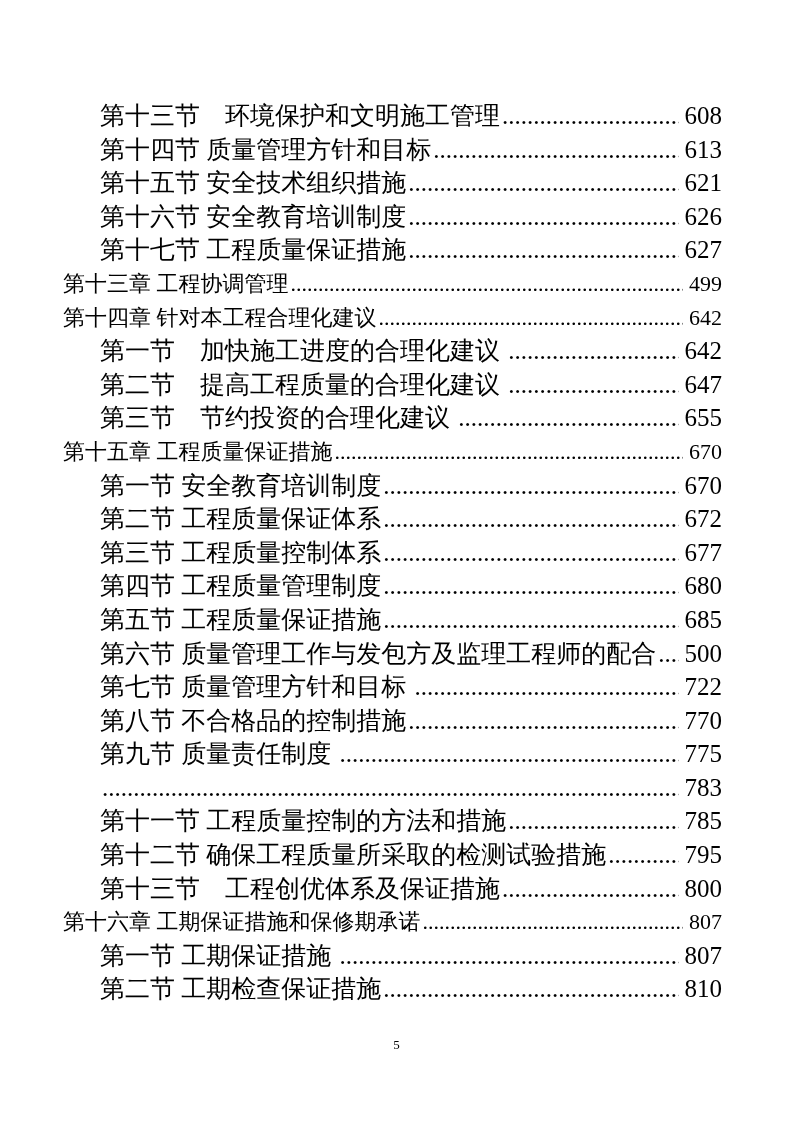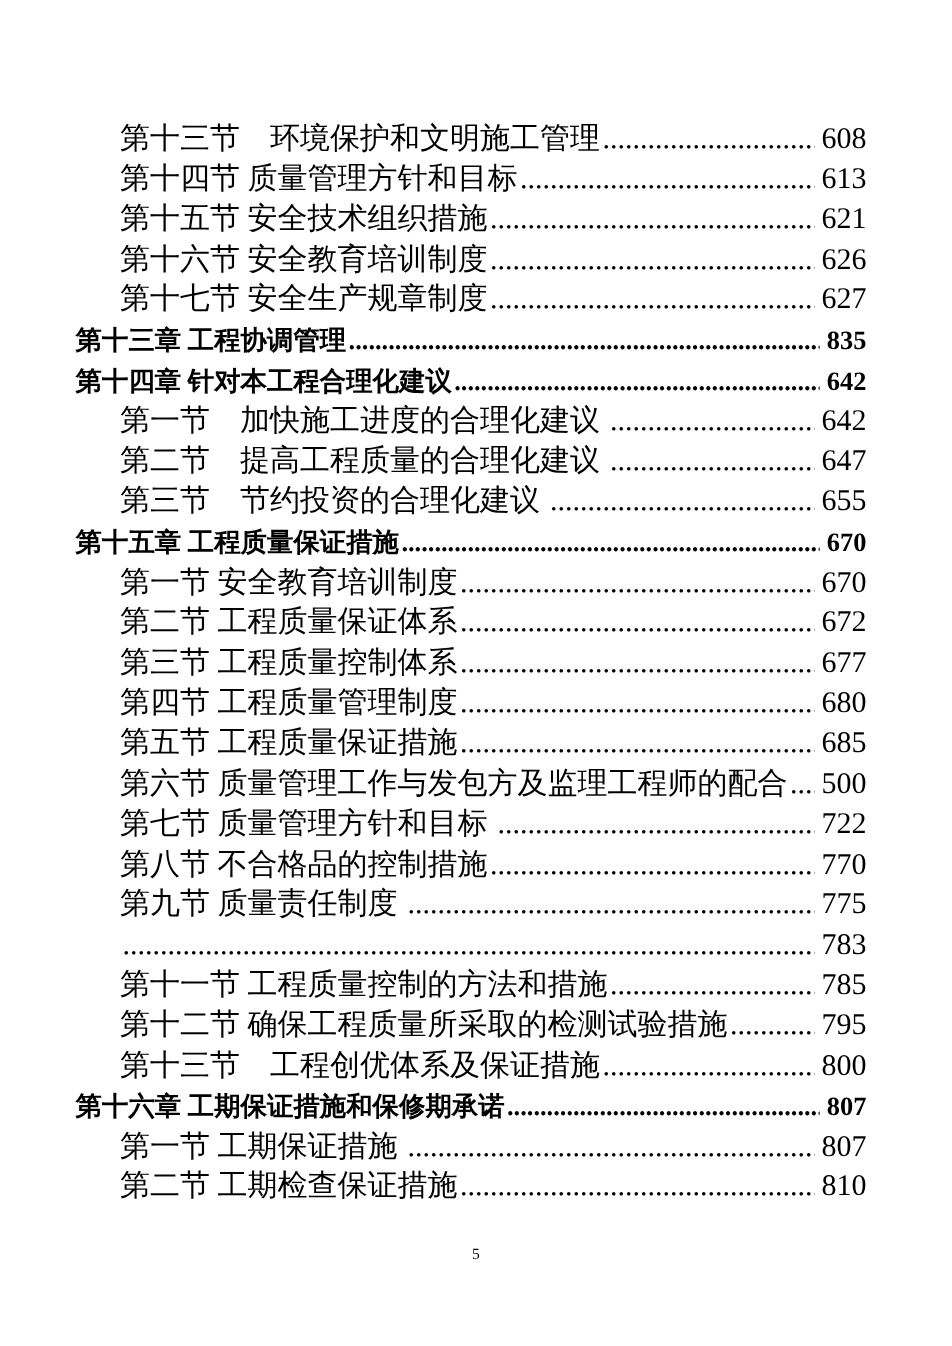--- a/index.html
+++ b/index.html
@@ -29,21 +29,21 @@
     white-space: pre;
   }
   .toc-row.section {
     padding-left: 37px;
     font-size: 25px;
     font-weight: normal;
   }
   .toc-row.chapter {
     padding-left: 0;
     font-size: 22px;
-    font-weight: bold;
+    font-weight: normal;
   }
   .toc-text {
     flex: 0 0 auto;
     line-height: 33.6px;
   }
   .leader {
     flex: 1 1 auto;
     min-width: 0;
     overflow: hidden;
     white-space: nowrap;
@@ -89,28 +89,28 @@
       <span class="toc-text">第十五节 安全技术组织措施</span>
       <span class="leader"></span>
       <span class="pagenum">621</span>
     </div>
       <div class="toc-row section">
       <span class="toc-text">第十六节 安全教育培训制度</span>
       <span class="leader"></span>
       <span class="pagenum">626</span>
     </div>
       <div class="toc-row section">
-      <span class="toc-text">第十七节 安全生产规章制度</span>
+      <span class="toc-text">第十七节 工程质量保证措施</span>
       <span class="leader"></span>
       <span class="pagenum">627</span>
     </div>
       <div class="toc-row chapter">
       <span class="toc-text">第十三章 工程协调管理</span>
       <span class="leader"></span>
-      <span class="pagenum">835</span>
+      <span class="pagenum">499</span>
     </div>
       <div class="toc-row chapter">
       <span class="toc-text">第十四章 针对本工程合理化建议</span>
       <span class="leader"></span>
       <span class="pagenum">642</span>
     </div>
       <div class="toc-row section">
       <span class="toc-text">第一节　加快施工进度的合理化建议 </span>
       <span class="leader"></span>
       <span class="pagenum">642</span>

